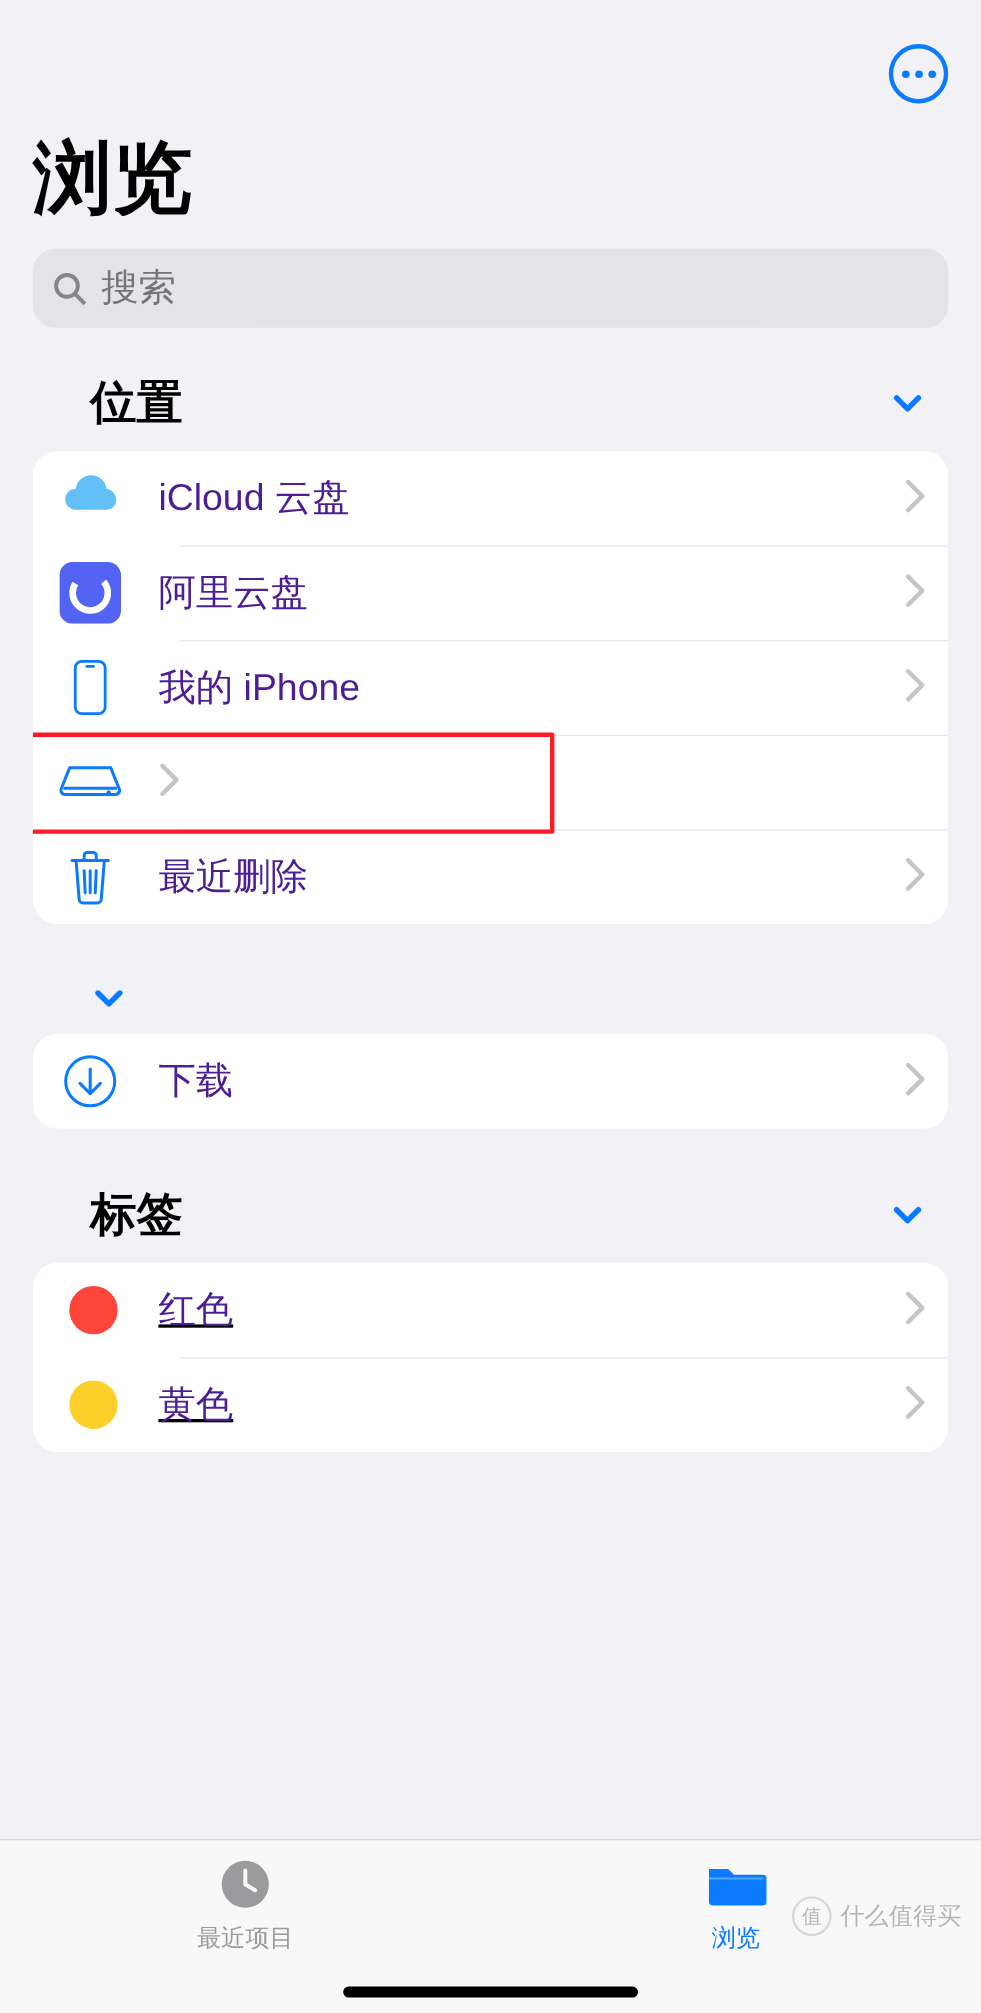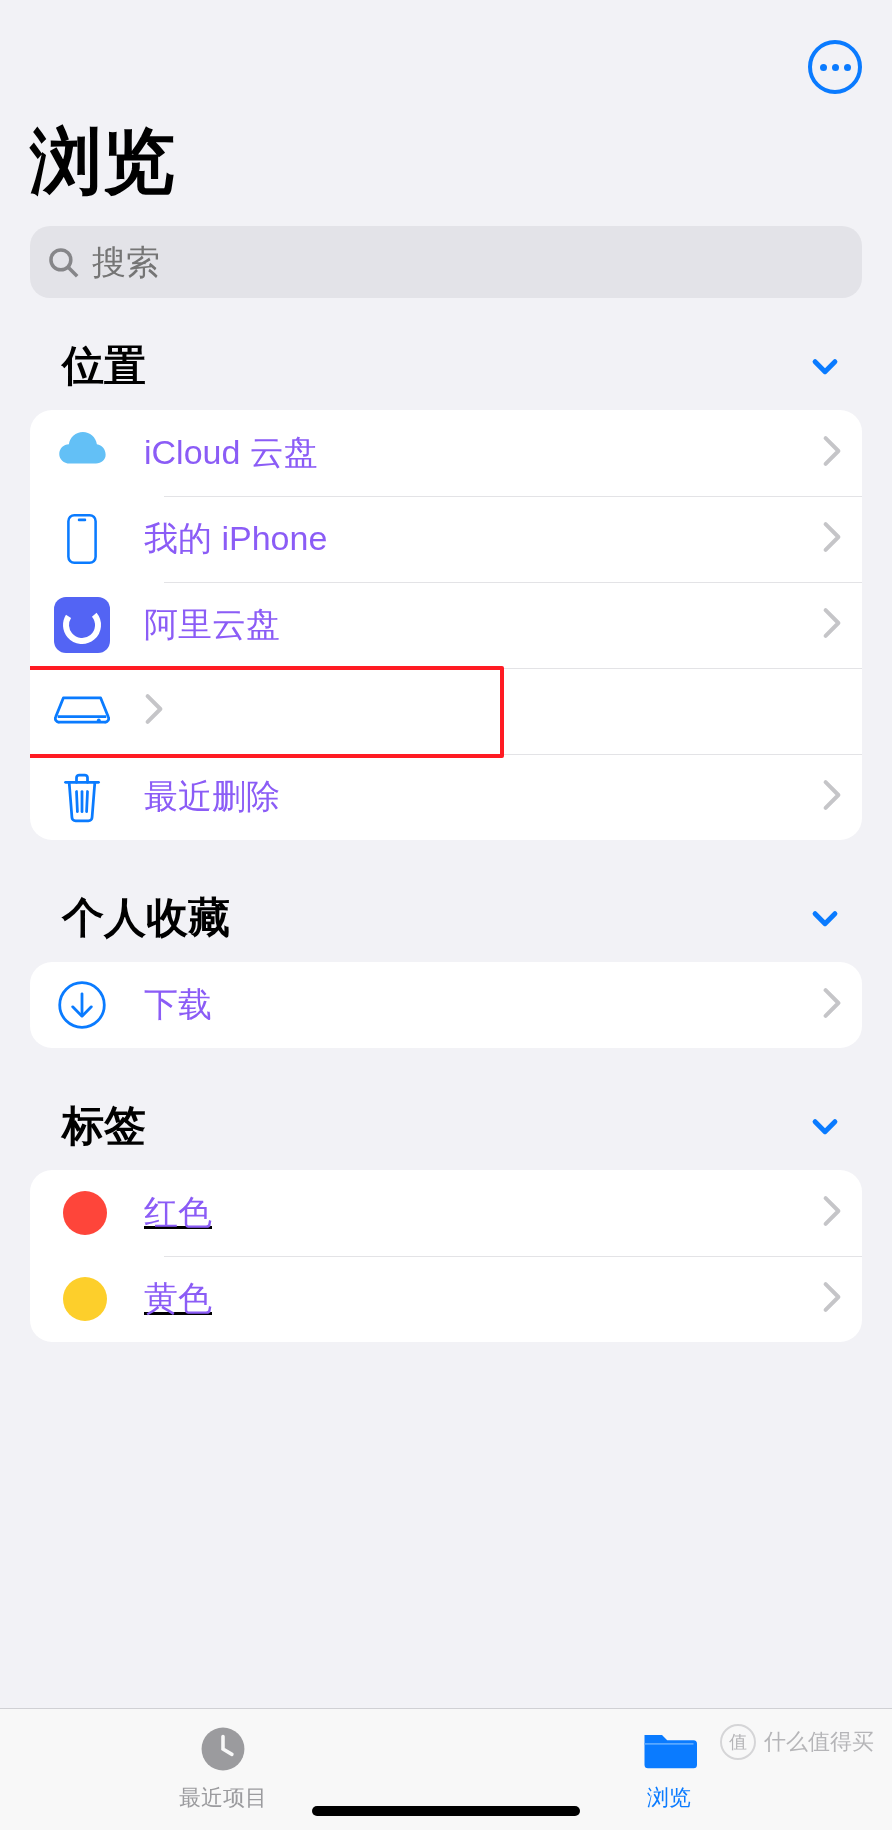--- a/index.html
+++ b/index.html
@@ -48,21 +48,21 @@
     width: 34px; height: 34px;
     color: #868689;
   }
   .search-input {
     border: none; outline: none; background: transparent;
     font-size: 34px; color: #0f766e;
     flex: 1;
   }
   .section-header {
     display: flex; align-items: center; justify-content: space-between;
-    padding: 0 50px 0 62px;
+    padding: 0 50px 0 82px;
     margin-bottom: 16px;
   }
   .section-title {
     font-size: 42px;
     font-weight: 700;
   }
   .chev-toggle {
     width: 34px; height: 34px;
     display: flex; align-items: center; justify-content: center;
     color: #0a7bff;
@@ -87,40 +87,40 @@
   }
   .row-icon {
     width: 56px; height: 56px;
     display: flex; align-items: center; justify-content: center;
     margin-right: 34px;
     flex-shrink: 0;
   }
   .row-label {
     font-size: 34px;
     flex: 1;
-    color: #8b5cf6;
+    color: #4c1d95;
   }
   .row-chevron {
     color: #c5c5c8;
   }
   .row-chevron svg { width: 20px; height: 32px; }
   .highlight-box {
     position: absolute;
     border: 4px solid #ff1b23;
     pointer-events: none;
     border-radius: 2px;
   }
   .tag-dot {
     width: 44px; height: 44px; border-radius: 50%;
     margin-left: 6px;
   }
   .tabbar {
     position: absolute;
     left: 0; right: 0; bottom: 0;
-    height: 122px;
+    height: 158px;
     background: #f8f8f8;
     border-top: 1px solid #d0d0d4;
     display: flex;
     justify-content: space-around;
     align-items: flex-start;
     padding-top: 12px;
   }
   .tab {
     width: 200px;
     display: flex; flex-direction: column; align-items: center;
@@ -194,41 +194,41 @@
     <span class="row-label">iCloud 云盘</span>
     <span class="row-chevron">
       <svg viewBox="0 0 12 20" fill="none" stroke="currentColor" stroke-width="2.5" stroke-linecap="round" stroke-linejoin="round">
           <polyline points="2 2 10 10 2 18"></polyline>
         </svg>
     </span>
   </div>
 
   <div class="row">
     <span class="row-icon">
+      <svg viewBox="0 0 56 56" width="56" height="56">
+          <rect x="0" y="0" width="56" height="56" rx="12" fill="#5364f4"></rect>
+          <circle cx="28" cy="28" r="16" fill="none" stroke="#fff" stroke-width="6" stroke-dasharray="70 30" transform="rotate(-40 28 28)"></circle>
+        </svg>
+    </span>
+    <span class="row-label">阿里云盘</span>
+    <span class="row-chevron">
+      <svg viewBox="0 0 12 20" fill="none" stroke="currentColor" stroke-width="2.5" stroke-linecap="round" stroke-linejoin="round">
+          <polyline points="2 2 10 10 2 18"></polyline>
+        </svg>
+    </span>
+  </div>
+
+  <div class="row">
+    <span class="row-icon">
       <svg viewBox="0 0 40 60" width="34" height="52">
           <rect x="4" y="2" width="32" height="56" rx="7" fill="none" stroke="#0a7bff" stroke-width="3"></rect>
           <rect x="15" y="6" width="10" height="3" rx="1.5" fill="#0a7bff"></rect>
         </svg>
     </span>
     <span class="row-label">我的 iPhone</span>
-    <span class="row-chevron">
-      <svg viewBox="0 0 12 20" fill="none" stroke="currentColor" stroke-width="2.5" stroke-linecap="round" stroke-linejoin="round">
-          <polyline points="2 2 10 10 2 18"></polyline>
-        </svg>
-    </span>
-  </div>
-
-  <div class="row">
-    <span class="row-icon">
-      <svg viewBox="0 0 56 56" width="56" height="56">
-          <rect x="0" y="0" width="56" height="56" rx="12" fill="#5364f4"></rect>
-          <circle cx="28" cy="28" r="16" fill="none" stroke="#fff" stroke-width="6" stroke-dasharray="70 30" transform="rotate(-40 28 28)"></circle>
-        </svg>
-    </span>
-    <span class="row-label">阿里云盘</span>
     <span class="row-chevron">
       <svg viewBox="0 0 12 20" fill="none" stroke="currentColor" stroke-width="2.5" stroke-linecap="round" stroke-linejoin="round">
           <polyline points="2 2 10 10 2 18"></polyline>
         </svg>
     </span>
   </div>
 
   <div class="row" style="position:relative;">
     <span class="row-icon">
       <svg viewBox="0 0 60 40" width="56" height="40">
@@ -260,21 +260,20 @@
       <svg viewBox="0 0 12 20" fill="none" stroke="currentColor" stroke-width="2.5" stroke-linecap="round" stroke-linejoin="round">
           <polyline points="2 2 10 10 2 18"></polyline>
         </svg>
     </span>
   </div>
 
   <div class="highlight-box" style="left:-6px; top:256px; width:480px; height:92px;"></div>
 </div>
 
 <div class="section-header">
-  <div class="section-title">个人收藏</div>
   <div class="chev-toggle">
     <svg viewBox="0 0 24 24" width="34" height="34" fill="none" stroke="currentColor" stroke-width="3.5" stroke-linecap="round" stroke-linejoin="round">
         <polyline points="5 9 12 16 19 9"></polyline>
       </svg>
   </div>
 </div>
 
 <div class="card">
   <div class="row">
     <span class="row-icon">

